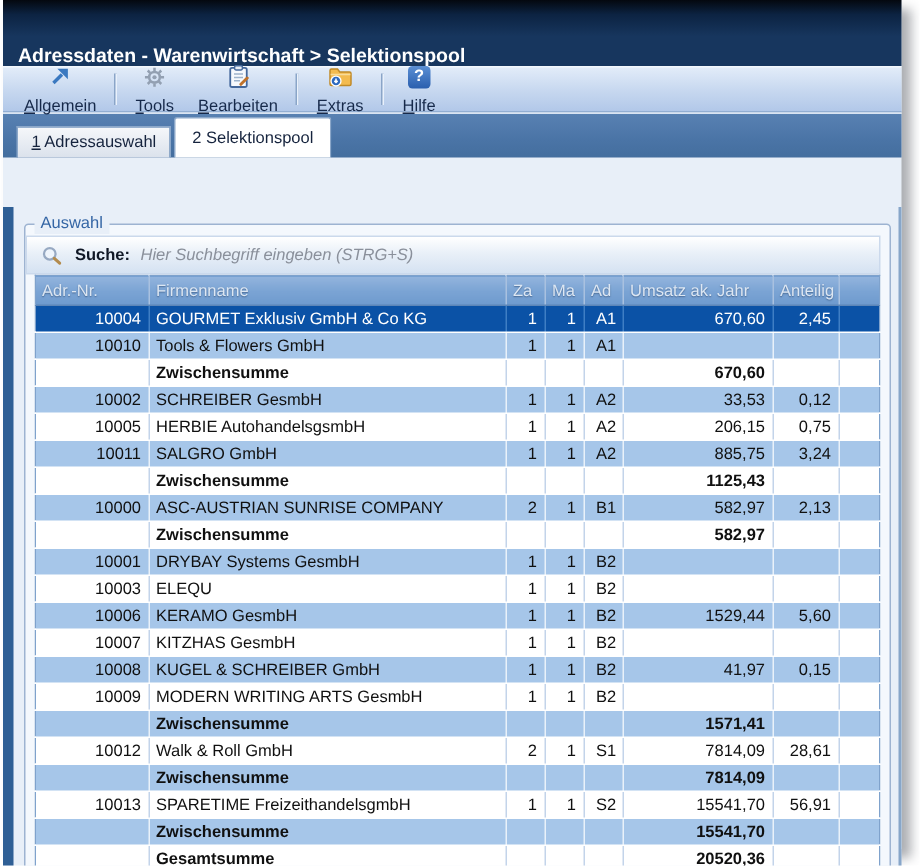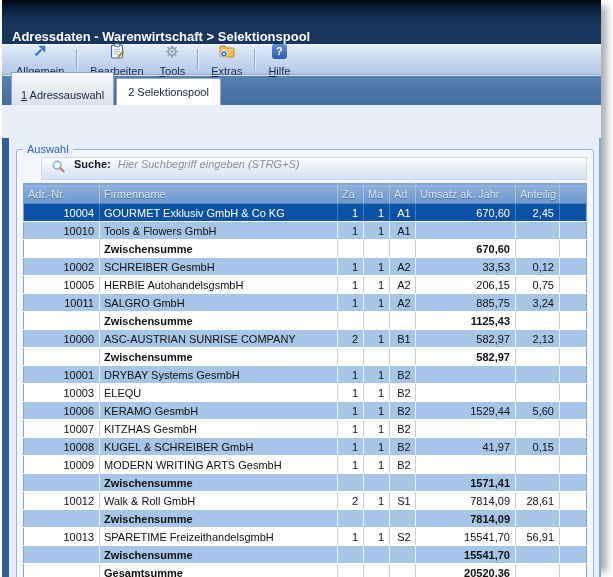--- a/index.html
+++ b/index.html
@@ -21,33 +21,33 @@
   .tb-sep{width:1px;height:21px;background:#8aa5c8;border-right:1px solid #e9f1fb;margin:0 4px;}
   .g-help{display:inline-flex;width:15px;height:15px;align-items:center;justify-content:center;
     background:linear-gradient(180deg,#5b8fd4,#2a5fae);border-radius:3px;color:#fff;
     font-weight:bold;font-size:11px;}
   
   .tabstrip{height:30px;box-sizing:border-box;display:flex;align-items:flex-end;padding-left:9px;
     background:linear-gradient(180deg,#5881b2 0%,#4a74a6 60%,#446e9e 100%);
     border-top:1px solid #d9e4f2;}
   .tab{font-size:11px;color:#15233d;border:1px solid #8ba7c9;border-bottom:none;margin-right:2px;
     box-sizing:border-box;white-space:nowrap;cursor:default;}
-  .tab.inactive{background:linear-gradient(180deg,#f5f7fa 0%,#dbe2ec 100%);height:21px;padding:16px 9px;}
+  .tab.inactive{background:linear-gradient(180deg,#f5f7fa 0%,#dbe2ec 100%);height:21px;padding:4px 9px;}
   .tab.active{background:#ffffff;height:27px;padding:7px 11px;border-radius:2px 2px 0 0;margin-top:24px;}
   .tab u{text-decoration:underline;}
   
   .content{position:relative;height:476px;box-sizing:border-box;background:#e8eff8;
     border-left:7px solid #2f5f95;border-right:2px solid #87a6c9;border-bottom:4px solid #35659b;margin-top:33px;}
   .groupbox{position:absolute;left:7px;right:5px;top:11px;bottom:5px;
     border:1px solid #9db3d1;border-radius:3px;background:#f4f8fd;}
   .gb-label{position:absolute;top:-8px;left:6px;background:#e8eff8;padding:0 4px;
     font-size:11px;color:#3566a5;line-height:14px;}
   
-  .searchbar{position:absolute;left:24px;right:6px;top:7px;height:23px;box-sizing:border-box;
-    display:flex;gap:7px;padding:0 8px;
+  .searchbar{position:absolute;left:0;right:6px;top:7px;height:23px;box-sizing:border-box;
+    display:flex;align-items:center;gap:7px;padding:12px 8px;
     background:linear-gradient(180deg,#ffffff 0%,#e9f0f8 45%,#d5e2f2 100%);
     border:1px solid #cbd9ec;}
   .search-label{font-size:11px;font-weight:bold;color:#101826;}
   .search-placeholder{font-size:11px;font-style:italic;color:#8a909b;}
   
   .table-wrap{position:absolute;left:6px;right:6px;top:33px;bottom:4px;overflow:hidden;}
   table{width:100%;border-collapse:collapse;table-layout:fixed;border:1px solid #7fa2cc;background:#fff;}
   th{height:20px;box-sizing:border-box;padding:0 0 0 4px;text-align:left;overflow:hidden;white-space:nowrap;
     background:linear-gradient(180deg,#93b4dd 0%,#7ba4d4 50%,#6e9ace 100%);
     color:#dde7f3;font-size:11px;font-weight:normal;border-right:1px solid #a9c1e0;border-bottom:1px solid #5d86b8;
@@ -79,40 +79,40 @@
           <svg width="14" height="14" viewBox="0 0 16 16">
             <path d="M3 13 L9.5 6.5" stroke="#3b79c0" stroke-width="2.6" fill="none"></path>
             <polygon points="6,2 14,2 14,10" fill="#3b79c0"></polygon>
           </svg>
         </span>
         <span><u>A</u>llgemein</span>
       </button>
       <span class="tb-sep"></span>
       <button class="tb-btn">
         <span class="tb-icon">
-          <svg width="14" height="16" viewBox="0 0 14 16">
-            <rect x="1.5" y="2.2" width="11" height="12.8" rx="1.2" fill="#f6f9fd" stroke="#44689c" stroke-width="1.2"></rect>
-            <rect x="4.4" y="0.8" width="5.2" height="2.8" rx="0.9" fill="#e8eef6" stroke="#44689c" stroke-width="1"></rect>
-            <path d="M4 6.4 h6 M4 8.6 h6 M4 10.8 h4" stroke="#9db3cc" stroke-width="1"></path>
-            <path d="M8.6 13.2 L12.8 9" stroke="#c0722a" stroke-width="2" stroke-linecap="round"></path>
-          </svg>
-        </span>
-        <span><u>B</u>earbeiten</span>
-      </button>
-      <button class="tb-btn">
-        <span class="tb-icon">
           <svg width="16" height="15" viewBox="0 0 16 16">
             <g fill="none" stroke="#93a0b2" stroke-width="1.8">
               <circle cx="8" cy="8" r="3.8"></circle>
               <path d="M8 1.2v2.6M8 12.2v2.6M1.2 8h2.6M12.2 8h2.6M3.2 3.2l1.8 1.8M11 11l1.8 1.8M12.8 3.2 11 5M5 11l-1.8 1.8"></path>
             </g>
             <circle cx="8" cy="8" r="1.5" fill="#93a0b2"></circle>
           </svg>
         </span>
         <span><u>T</u>ools</span>
+      </button>
+      <button class="tb-btn">
+        <span class="tb-icon">
+          <svg width="14" height="16" viewBox="0 0 14 16">
+            <rect x="1.5" y="2.2" width="11" height="12.8" rx="1.2" fill="#f6f9fd" stroke="#44689c" stroke-width="1.2"></rect>
+            <rect x="4.4" y="0.8" width="5.2" height="2.8" rx="0.9" fill="#e8eef6" stroke="#44689c" stroke-width="1"></rect>
+            <path d="M4 6.4 h6 M4 8.6 h6 M4 10.8 h4" stroke="#9db3cc" stroke-width="1"></path>
+            <path d="M8.6 13.2 L12.8 9" stroke="#c0722a" stroke-width="2" stroke-linecap="round"></path>
+          </svg>
+        </span>
+        <span><u>B</u>earbeiten</span>
       </button>
       <span class="tb-sep"></span>
       <button class="tb-btn">
         <span class="tb-icon">
           <svg width="16" height="14" viewBox="0 0 16 14">
             <path d="M1 3 q0-1 1-1 h4 l1.5 2 h6.5 q1 0 1 1 v7 q0 1 -1 1 h-12 q-1 0 -1-1 z" fill="#f3bb4f" stroke="#c08a28" stroke-width="1"></path>
             <path d="M1.4 5.6 h13.2" stroke="#f8dc9a" stroke-width="1"></path>
             <circle cx="5" cy="10" r="3.3" fill="#2e6abf" stroke="#ffffff" stroke-width="0.9"></circle>
             <path d="M5 8.4 v2.4 M3.9 9.9 L5 11 l1.1-1.1" stroke="#ffffff" stroke-width="1" fill="none"></path>
           </svg>

